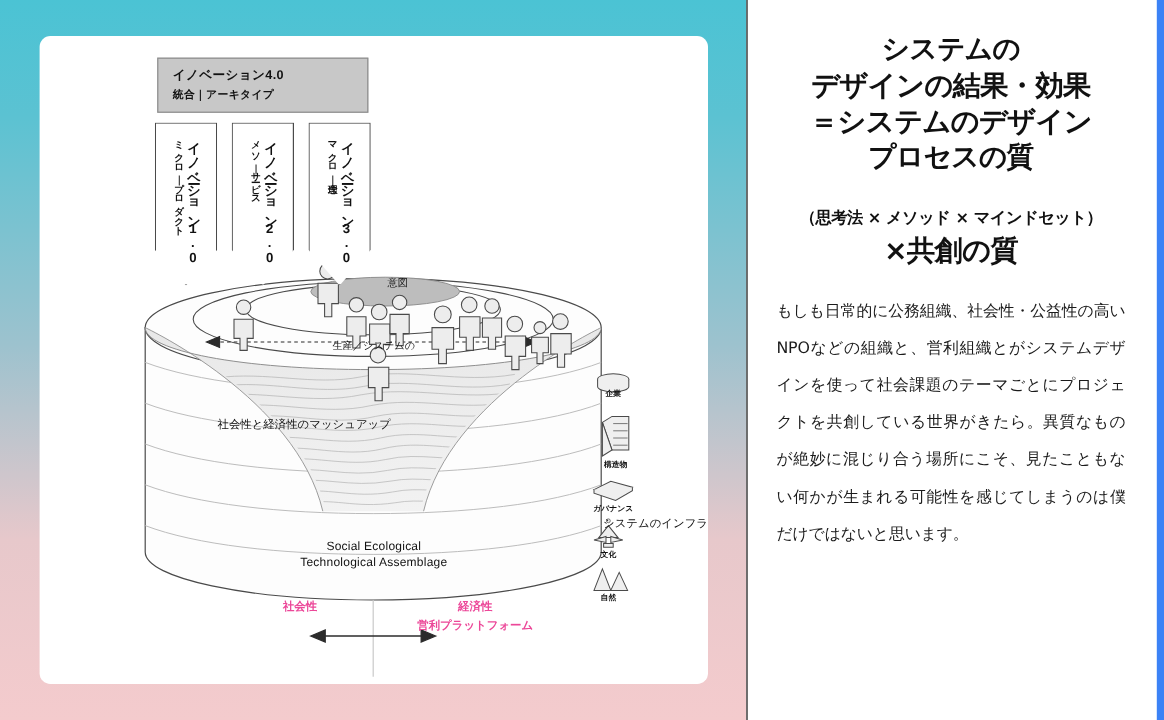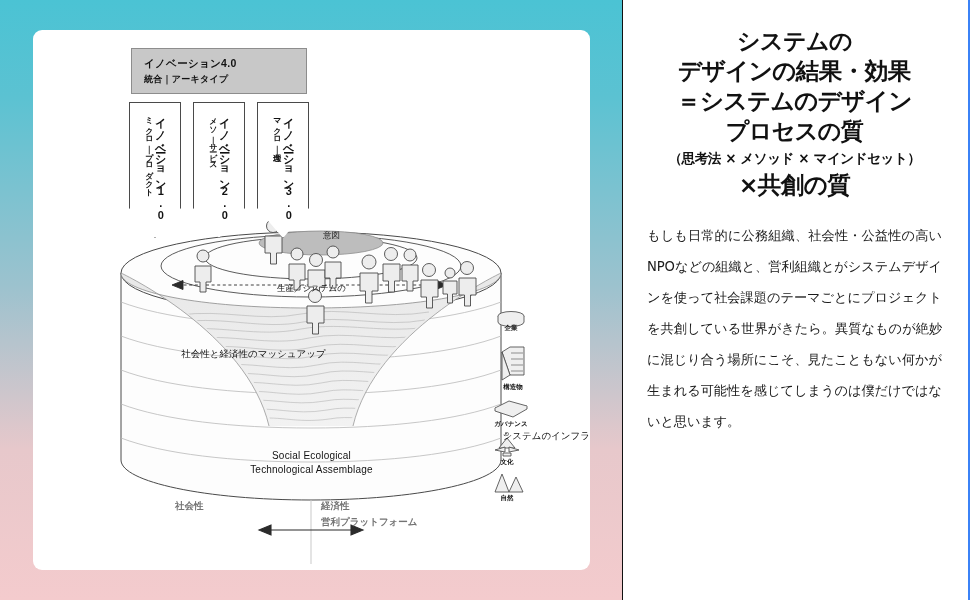--- a/index.html
+++ b/index.html
@@ -62,38 +62,38 @@
   #lbl-trade{left:0;top:253px;width:557px;text-align:center;font-size:8.5px;}
   #lbl-mashup{left:0;top:318px;width:441px;text-align:center;font-size:9.5px;}
   #lbl-infra{left:0;top:400px;width:557px;text-align:right;font-size:9.5px;}
   #lbl-seta1{left:0;top:420px;width:557px;text-align:center;font-size:10px;font-weight:normal;letter-spacing:.2px;}
   #lbl-seta2{left:0;top:434px;width:557px;text-align:center;font-size:10px;font-weight:normal;letter-spacing:.2px;}
 
   .iconlbl{position:absolute;font-size:6.5px;font-weight:bold;color:#111;text-align:center;width:44px;}
 
   
   #axis{position:absolute;left:0;top:468px;width:557px;height:66px;}
-  #axis .side{position:absolute;width:150px;color:#737373;font-weight:bold;}
+  #axis .side{position:absolute;text-align:center;width:150px;color:#ec4899;font-weight:bold;}
   #axis .side .l1{font-size:9.5px;line-height:16px;}
   #axis .side .l2{font-size:9.5px;line-height:16px;}
   #axis-left{left:142px;top:0;}
   #axis-right{left:288px;top:0;}
 
   
   #right-panel{
     position:relative;flex:1 1 auto;height:600px;background:#fff;
-    border-left:1px solid #111;border-right:2px solid #3b82f6;
+    border-left:1px solid #111;border-right:6px solid #3b82f6;
     box-sizing:border-box;
   }
   #right-inner{position:absolute;left:0;right:0;top:0;padding:26px 26px 0 24px;}
   #headline{text-align:center;color:#111;font-weight:bold;}
   #headline .h{font-size:23px;line-height:30px;letter-spacing:-0.5px;font-family:"DejaVu Sans",sans-serif;}
   #headline .h.l2{font-size:23.5px;}
   #headline .h.l3{font-size:23.5px;}
-  #headline .sub{font-size:13.5px;line-height:24px;font-family:"DejaVu Sans",sans-serif;letter-spacing:-0.4px;}
+  #headline .sub{font-size:13.5px;line-height:24px;font-family:"DejaVu Sans",sans-serif;letter-spacing:-0.4px;margin-top:24px;}
   #headline .h.l6{font-size:23.5px;}
   #body{
     margin-top:20px;font-size:13.2px;line-height:31px;color:#1b1b1b;
     text-align:justify;font-family:"DejaVu Sans",sans-serif;letter-spacing:-0.1px;
   }
 </style>
 </head>
 <body>
 
 <div id="page">

